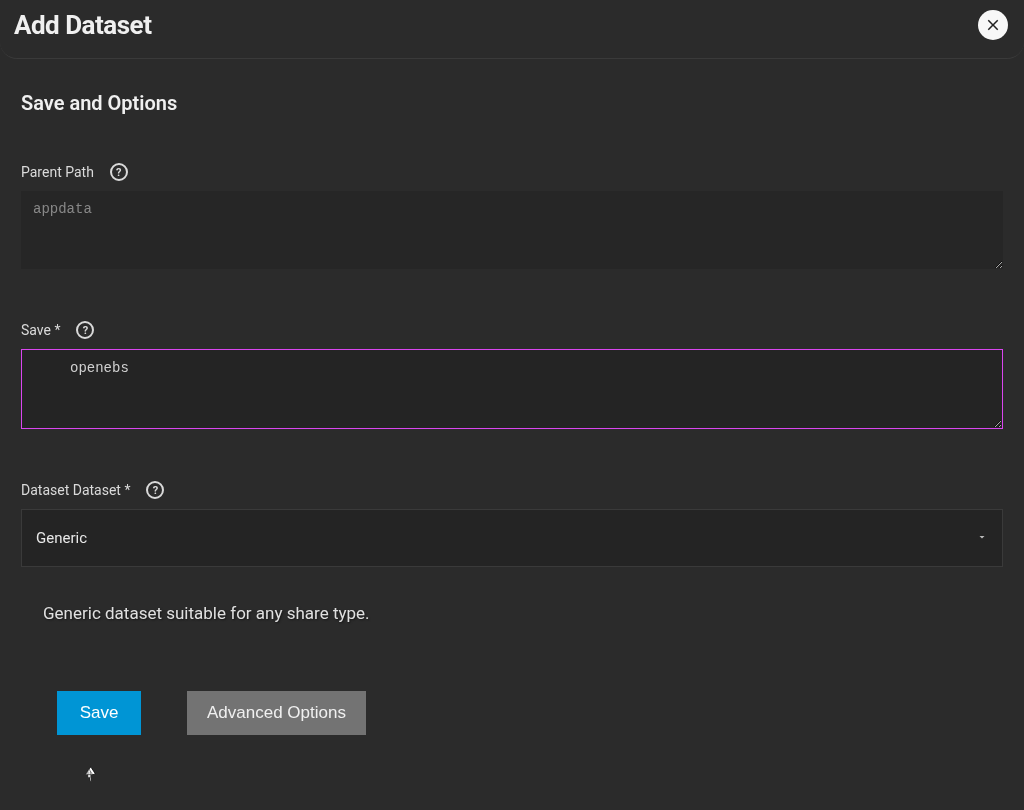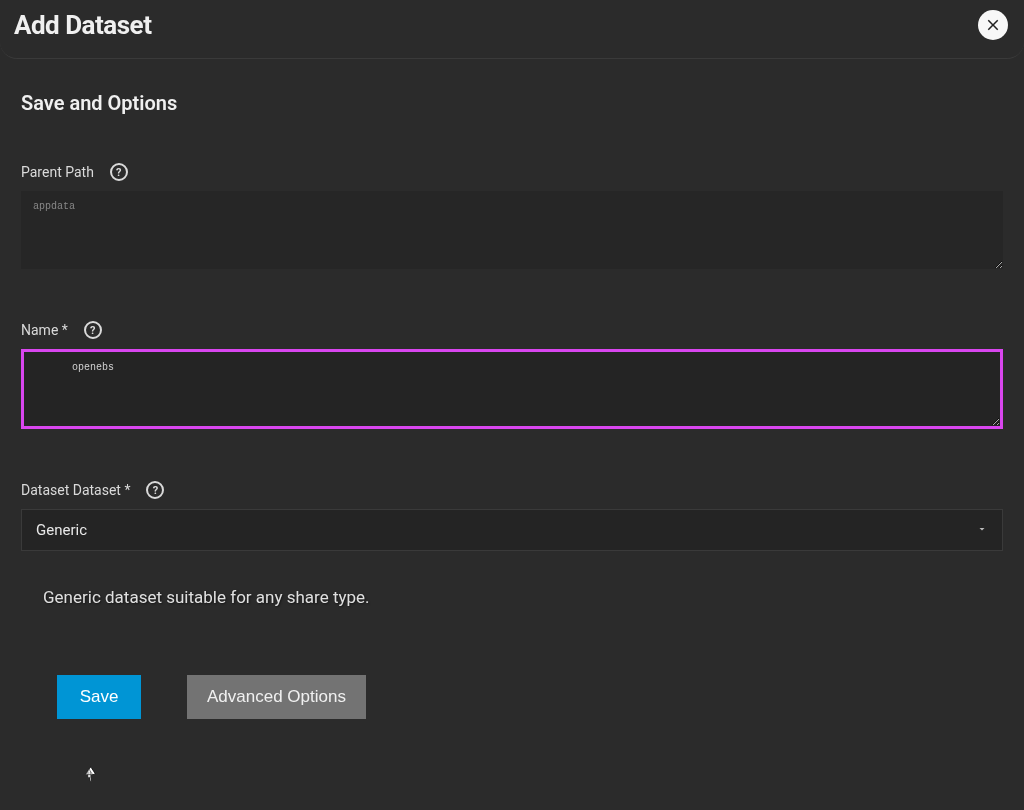--- a/index.html
+++ b/index.html
@@ -75,43 +75,43 @@
       font-weight: bold;
       color: #dadada;
       cursor: help;
     }
     .textarea-field {
       width: 100%;
       background-color: #242424;
       border: none;
       color: #d0d0d0;
       font-family: "Courier New", monospace;
-      font-size: 10px;
+      font-size: 14px;
       padding: 10px 12px;
       resize: vertical;
       min-height: 78px;
       outline: none;
     }
     .textarea-readonly {
       background-color: #262626;
       color: #888;
     }
     .textarea-name {
-      border: 3px solid #d946ef;
+      border: 1px solid #d946ef;
       min-height: 80px;
       padding-left: 48px;
     }
     .select-field {
       width: 100%;
       background-color: #242424;
       border: 1px solid #3a3a3a;
       color: #e8e8e8;
       font-size: 15px;
       padding: 10px 14px;
-      height: 42px;
+      height: 58px;
       display: flex;
       align-items: center;
       justify-content: space-between;
       cursor: pointer;
     }
     .select-arrow svg {
       width: 12px;
       height: 12px;
       fill: #bbb;
     }
@@ -172,21 +172,21 @@
   <div class="field-group">
     <div class="field-label">
       <span>Parent Path</span>
       <span class="help-icon">?</span>
     </div>
     <textarea class="textarea-field textarea-readonly" readonly="" style="">appdata</textarea>
   </div>
 
   <div class="field-group">
     <div class="field-label">
-      <span>Name *</span>
+      <span>Save *</span>
       <span class="help-icon">?</span>
     </div>
     <textarea class="textarea-field textarea-name" style="">openebs</textarea>
   </div>
 
   <div class="field-group" style="margin-bottom: 0;">
     <div class="field-label">
       <span>Dataset Dataset *</span>
       <span class="help-icon">?</span>
     </div>

